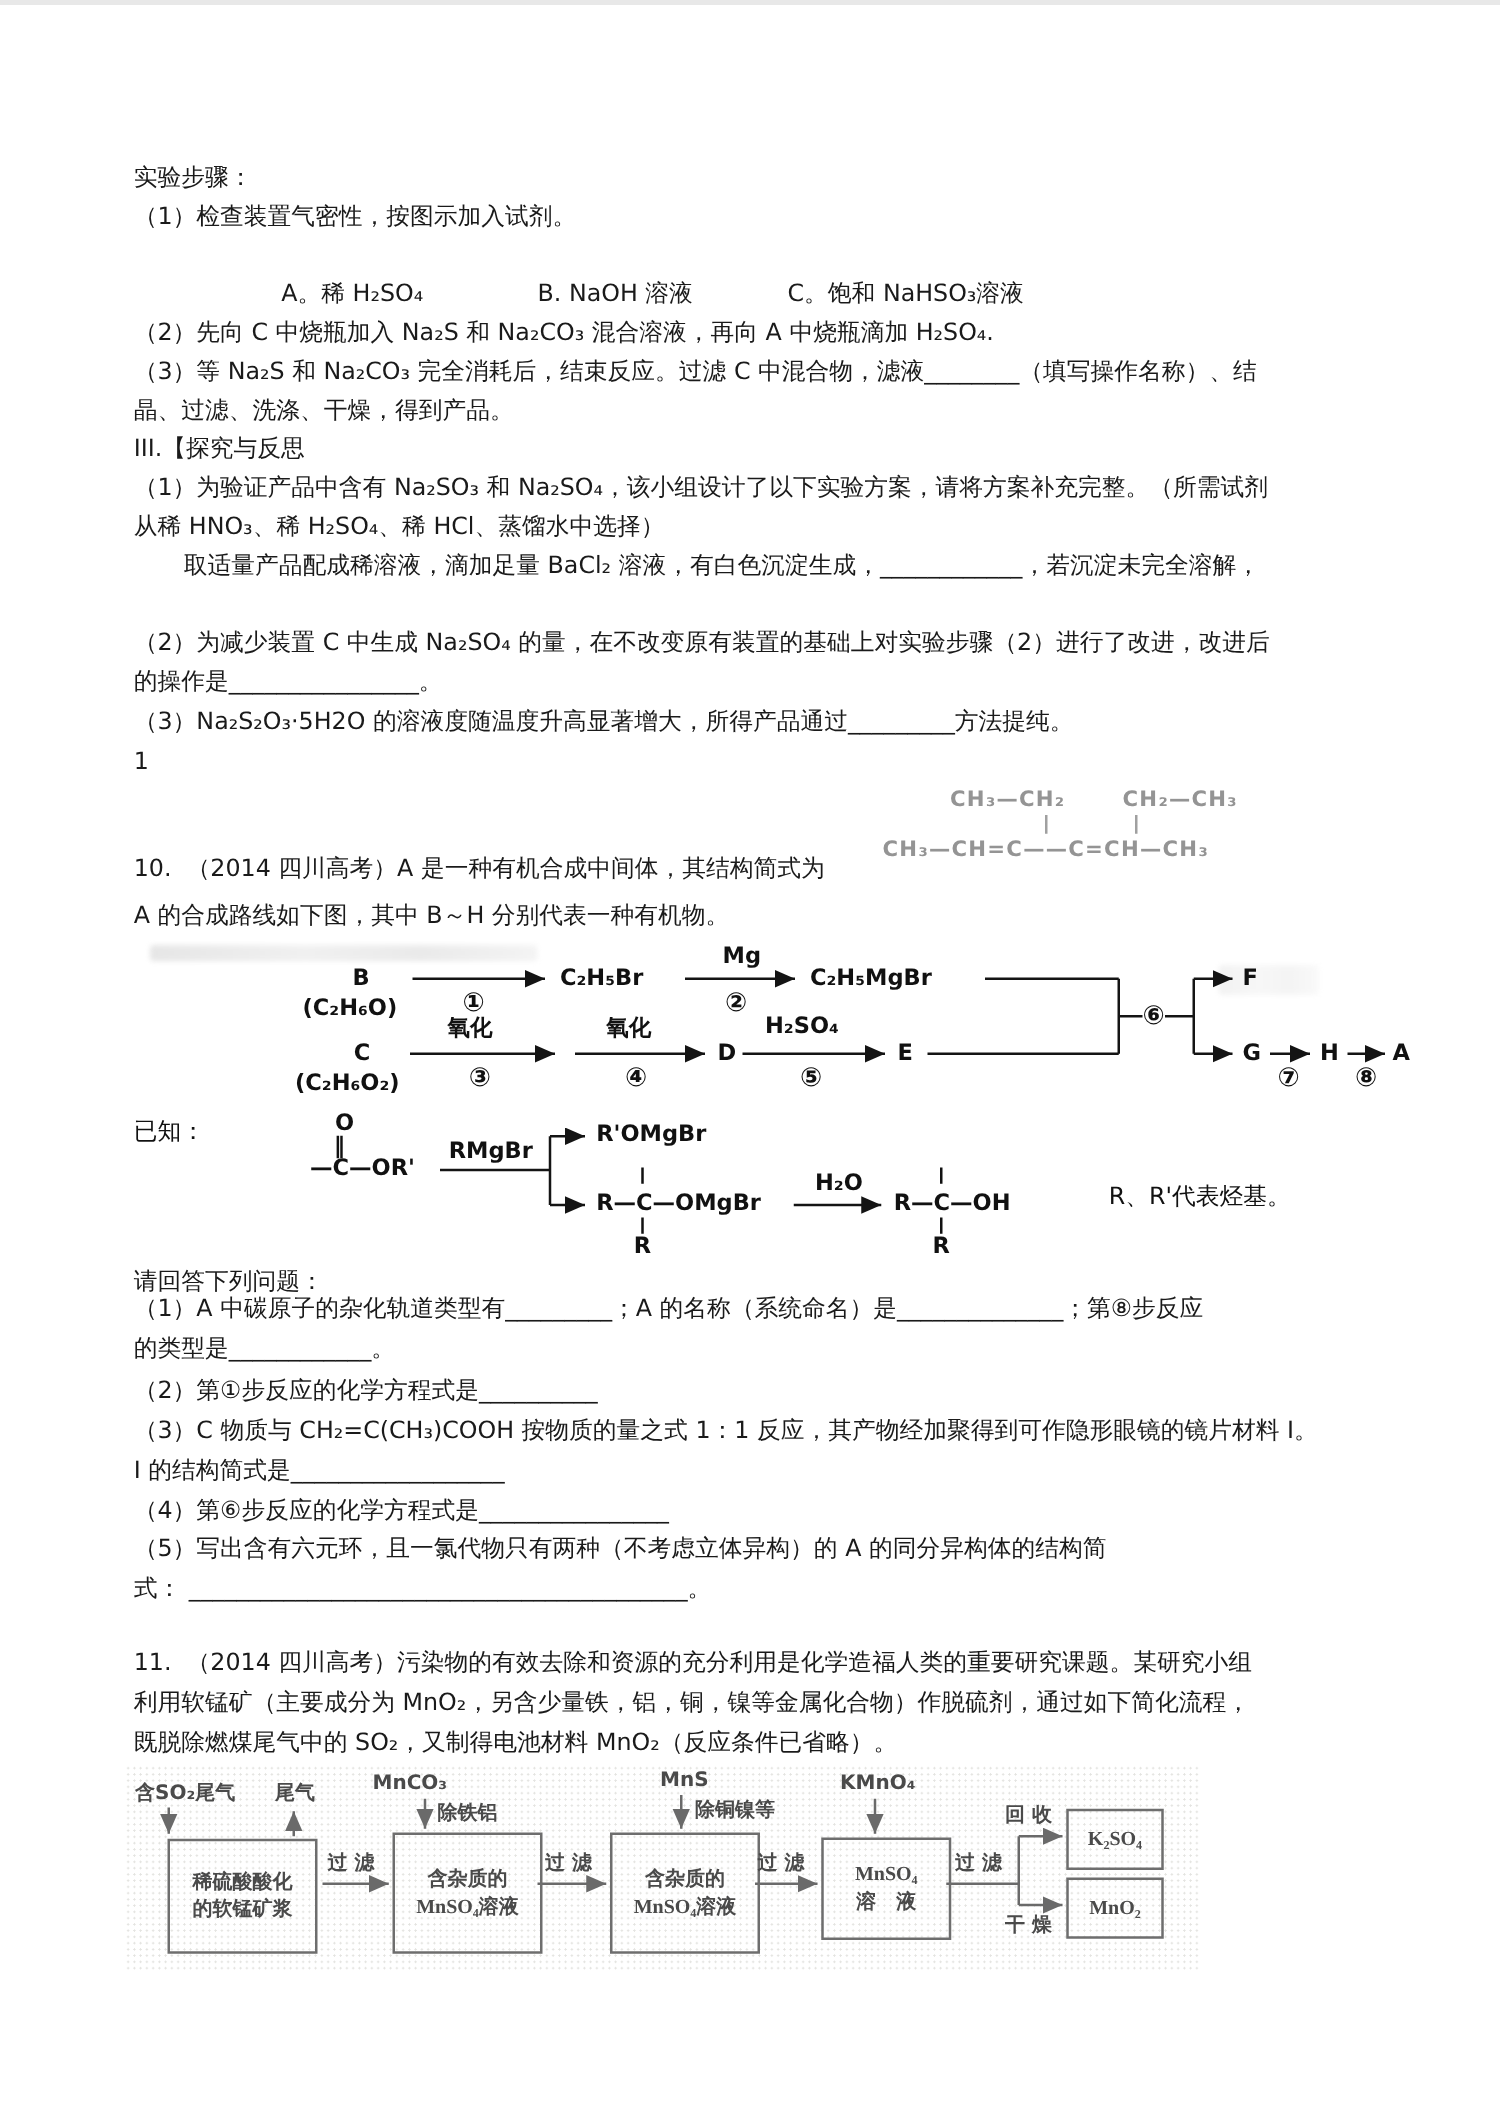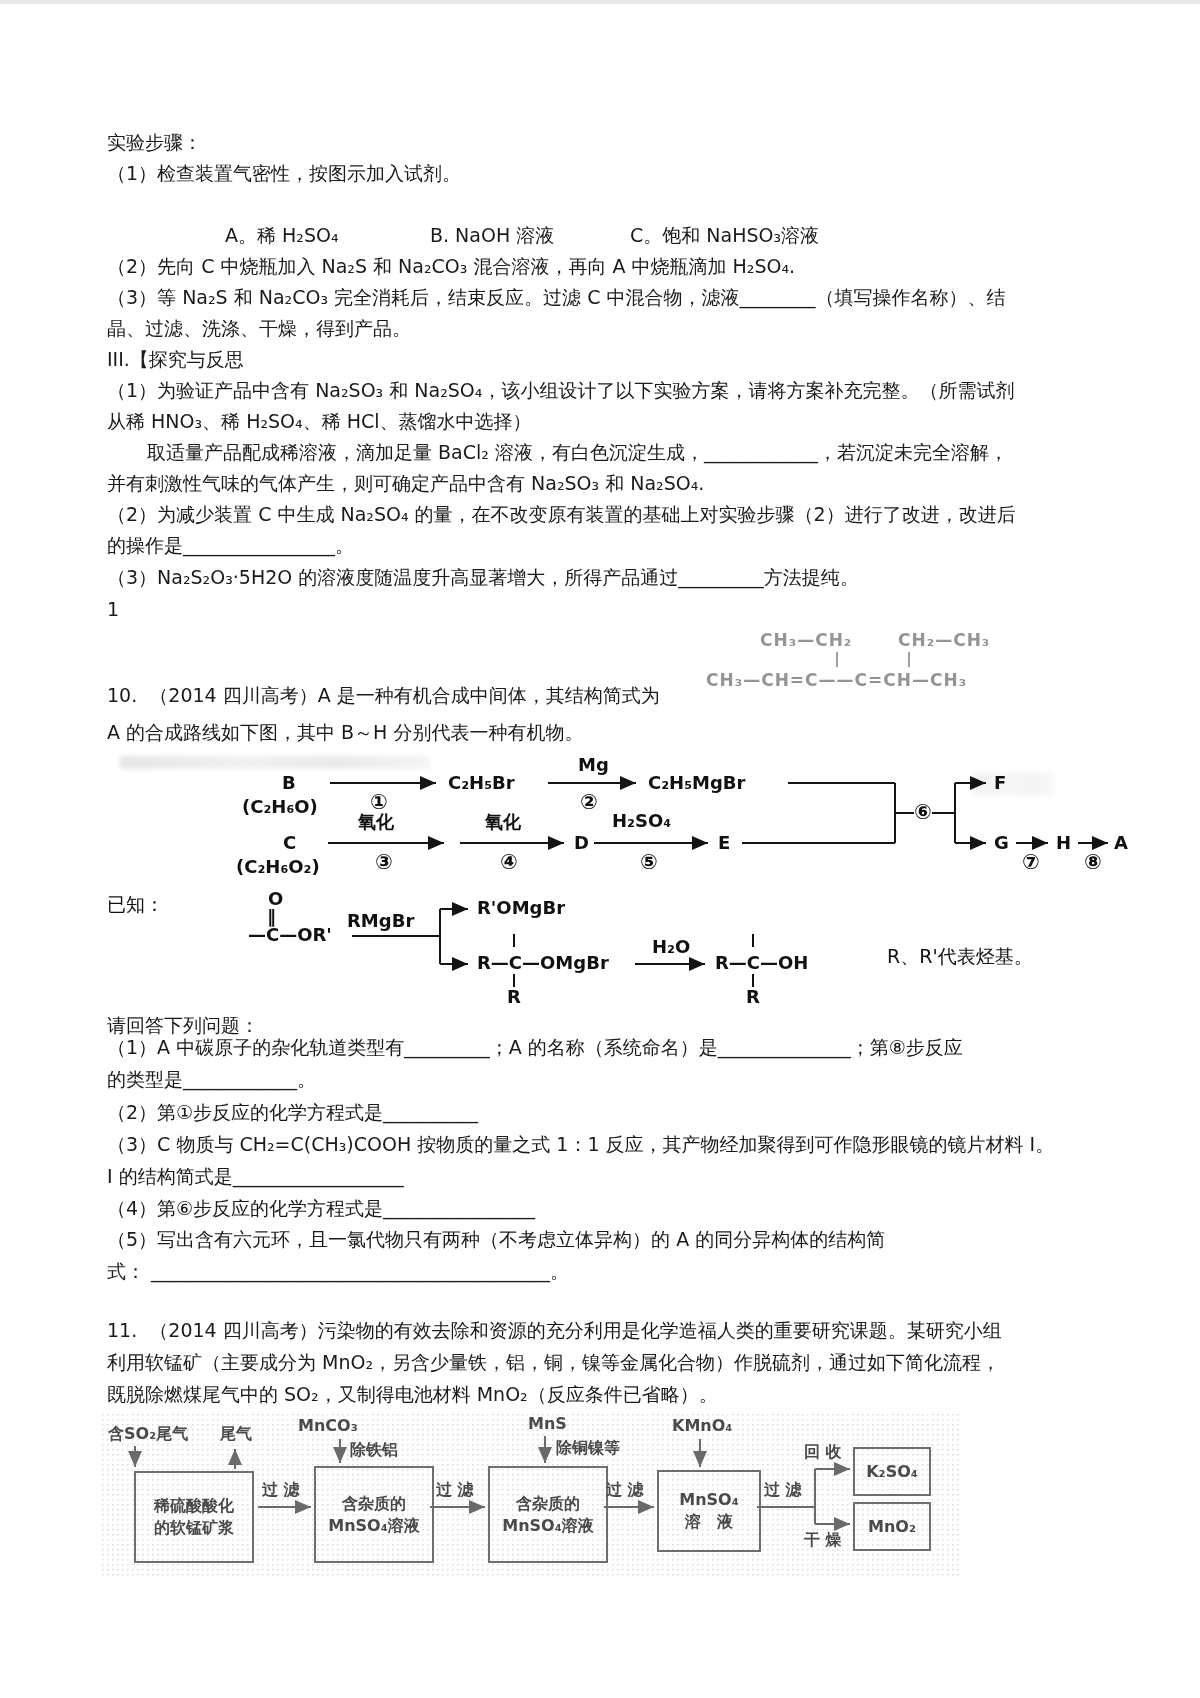--- a/index.html
+++ b/index.html
@@ -22,21 +22,21 @@
   
   .structA{position:absolute;left:640px;top:578px;width:470px;height:125px;color:#949494;}
   .structA .t{position:absolute;font-size:17px;font-weight:700;white-space:pre;letter-spacing:1px;}
   .structA .tick{position:absolute;width:0;border-left:2px solid #a0a0a0;height:15px;}
   
   .flow{position:absolute;left:100px;top:1408px;width:860px;height:165px;color:#4f4f4f;
         background-image:radial-gradient(#e3e3e0 1px,transparent 1px);background-size:5px 5px;}
   .flow .t{position:absolute;font-size:16px;font-weight:700;white-space:pre;color:#4a4a4a;}
   .flow .box{position:absolute;border:2px solid #6e6e6e;display:flex;flex-direction:column;
              align-items:center;justify-content:center;font-size:16px;font-weight:700;
-             line-height:22px;text-align:center;color:#4a4a4a;white-space:pre;}
+             line-height:22px;text-align:center;color:#4a4a4a;white-space:pre;font-family:Liberation Serif, serif;}
   .flow svg{position:absolute;left:0;top:0;}
   
   .smudge{position:absolute;background:linear-gradient(90deg,#b9b9b9,#d6d6d6 40%,#c4c4c4 70%,#e0e0e0);
           opacity:.35;filter:blur(2px);border-radius:3px;}
 </style>
 </head>
 <body>
 
 <div class="page">
 
@@ -46,21 +46,20 @@
   <div class="line" style="top:218px;left:430px">B. NaOH 溶液</div>
   <div class="line" style="top:218px;left:630px">C。饱和 NaHSO₃溶液</div>
   <div class="line" style="top:249px">（2）先向 C 中烧瓶加入 Na₂S 和 Na₂CO₃ 混合溶液，再向 A 中烧瓶滴加 H₂SO₄.</div>
   <div class="line" style="top:280px">（3）等 Na₂S 和 Na₂CO₃ 完全消耗后，结束反应。过滤 C 中混合物，滤液________（填写操作名称）、结</div>
   <div class="line" style="top:311px">晶、过滤、洗涤、干燥，得到产品。</div>
 
   <div class="line" style="top:342px">III.【探究与反思</div>
   <div class="line" style="top:373px">（1）为验证产品中含有 Na₂SO₃ 和 Na₂SO₄，该小组设计了以下实验方案，请将方案补充完整。（所需试剂</div>
   <div class="line" style="top:404px">从稀 HNO₃、稀 H₂SO₄、稀 HCl、蒸馏水中选择）</div>
   <div class="line" style="top:435px;left:147px">取适量产品配成稀溶液，滴加足量 BaCl₂ 溶液，有白色沉淀生成，____________，若沉淀未完全溶解，</div>
-  <div class="line" style="top:466px">并有刺激性气味的气体产生，则可确定产品中含有 Na₂SO₃ 和 Na₂SO₄.</div>
   <div class="line" style="top:497px">（2）为减少装置 C 中生成 Na₂SO₄ 的量，在不改变原有装置的基础上对实验步骤（2）进行了改进，改进后</div>
   <div class="line" style="top:528px">的操作是________________。</div>
   <div class="line" style="top:560px">（3）Na₂S₂O₃·5H2O 的溶液度随温度升高显著增大，所得产品通过_________方法提纯。</div>
   <div class="line" style="top:592px">1</div>
 
   <div class="line" style="top:678px">10.  （2014 四川高考）A 是一种有机合成中间体，其结构简式为</div>
 
   <div class="structA">
     <span class="t" style="left:120px;top:48px">CH₃—CH₂</span>
     <span class="t" style="left:258px;top:48px">CH₂—CH₃</span>
@@ -136,21 +135,21 @@
         <line x1="333" y1="25" x2="333" y2="80"></line>
         <line x1="333" y1="25" x2="361" y2="25" marker-end="url(#ah2)"></line>
         <line x1="333" y1="80" x2="361" y2="80" marker-end="url(#ah2)"></line>
         <line x1="528" y1="80" x2="598" y2="80" marker-end="url(#ah2)"></line>
       </g>
     </svg>
     <span class="t cjk" style="left:0;top:8px">已知：</span>
     <span class="t" style="left:161px;top:4px">O</span>
     <span class="t" style="left:160px;top:22px">‖</span>
     <span class="t" style="left:141px;top:40px">—C—OR'</span>
-    <span class="t" style="left:240px;top:26px">RMgBr</span>
+    <span class="t" style="left:252px;top:26px">RMgBr</span>
     <span class="t" style="left:370px;top:13px">R'OMgBr</span>
     <span class="t" style="left:370px;top:68px">R—C—OMgBr</span>
     <span class="tick" style="left:406px;top:50px"></span>
     <span class="tick" style="left:406px;top:90px"></span>
     <span class="t" style="left:400px;top:102px">R</span>
     <span class="t" style="left:545px;top:52px">H₂O</span>
     <span class="t" style="left:608px;top:68px">R—C—OH</span>
     <span class="tick" style="left:645px;top:50px"></span>
     <span class="tick" style="left:645px;top:90px"></span>
     <span class="t" style="left:639px;top:102px">R</span>

